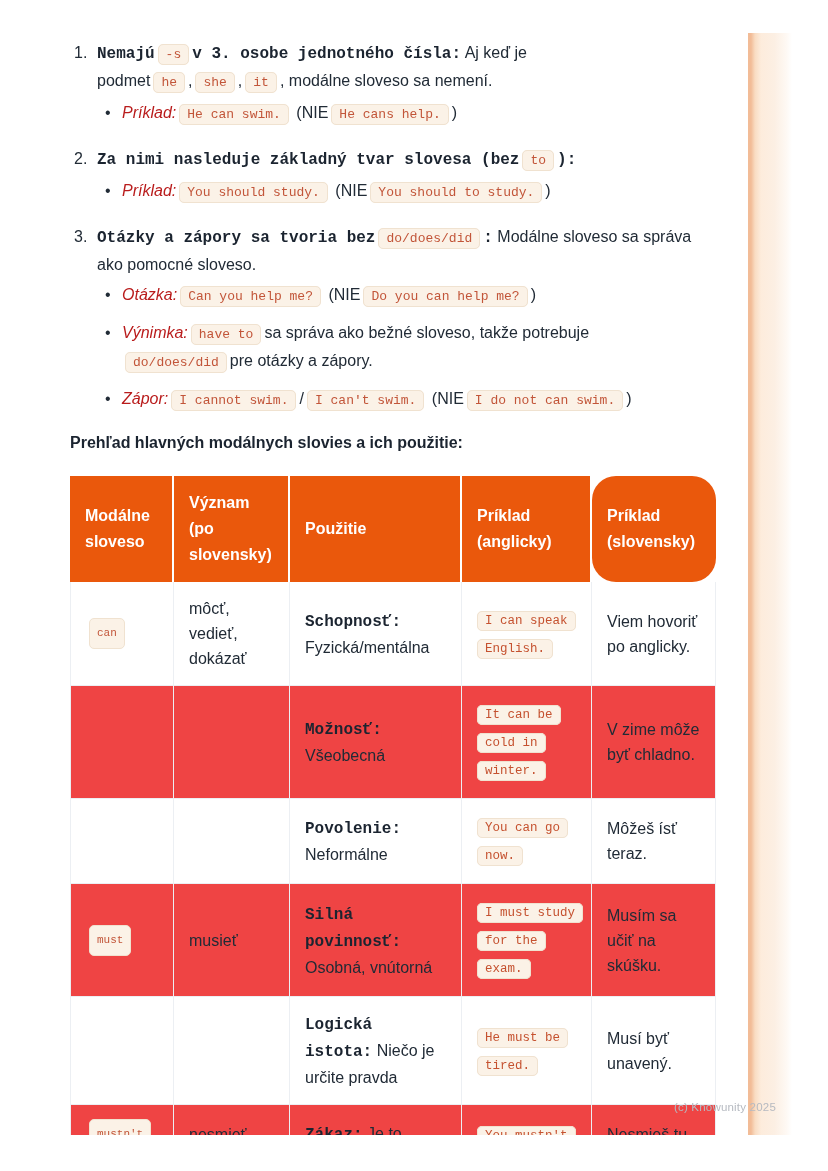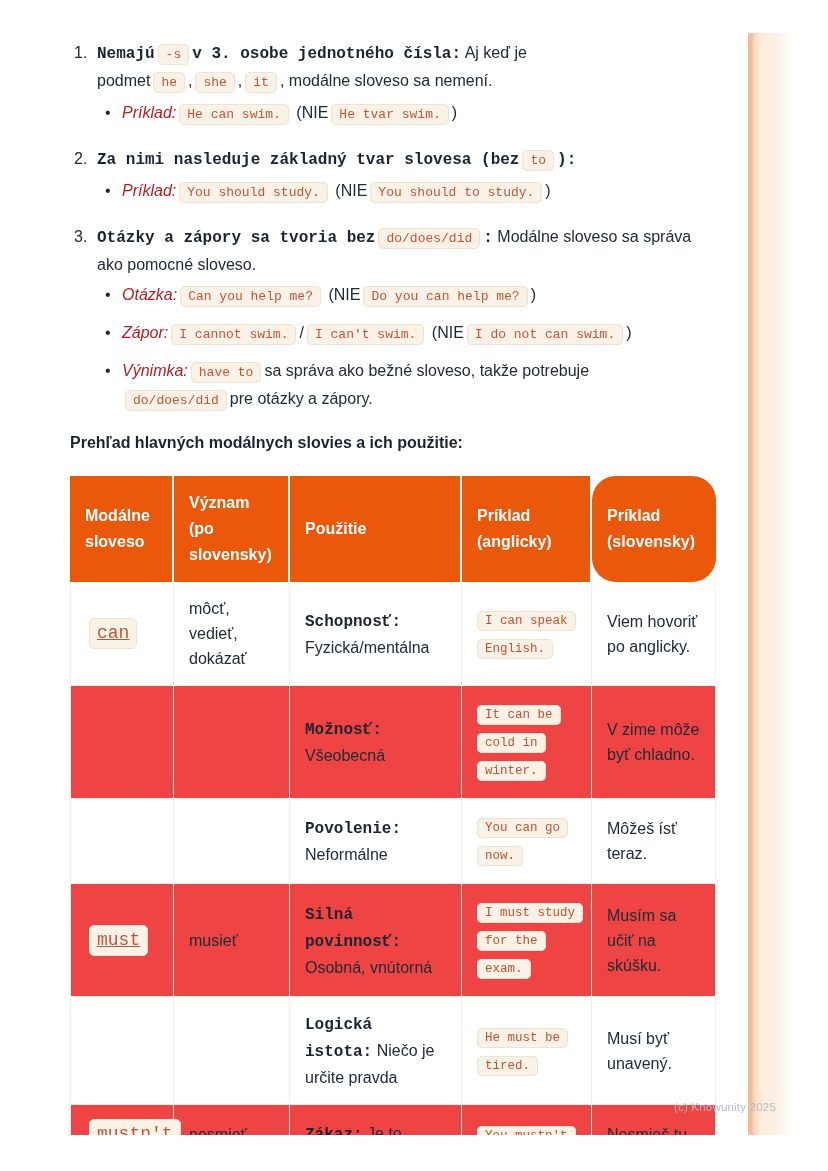--- a/index.html
+++ b/index.html
@@ -37,21 +37,21 @@
   table.modal-table th:last-child{border-right:none;border-radius:24px;}
   table.modal-table td{
     font-size:16px;line-height:25px;vertical-align:middle;padding:14px 15px;
     border-right:1px solid #eceff3;border-bottom:1px solid #eceff3;background:#ffffff;
   }
   table.modal-table td:first-child{border-left:1px solid #eceff3;}
   table.modal-table tr.alt td{background:#ef4444;}
   .cell-chip{
     font-size:12.5px;line-height:26px;margin:0;white-space:normal;color:#c5512f;
   }
-  .chip-sm{font-size:18px;white-space:nowrap;display:inline-block;text-decoration:underline;}
+  .chip-sm{font-size:11px;white-space:nowrap;display:inline-block;}
   
   .side-bar{
     position:absolute;left:748px;top:33px;width:44px;height:1102px;
     background:linear-gradient(to right,
       #f2bc97 0px,#f2bc97 3px,#f9dcc2 7px,#fdecdc 13px,#fcefe3 60%,
       rgba(253,238,224,0.35) 88%,rgba(253,238,224,0) 100%);
   }
   .watermark{
     position:absolute;top:1101px;right:52px;font-size:11.5px;color:#b6bac1;
     letter-spacing:0.2px;z-index:5;
@@ -69,21 +69,21 @@
 
     <ol class="rules">
 
       <li>
         <span class="num">1.</span>
         <span class="b">Nemajú</span><span class="chip">-s</span><span class="b">v 3. osobe jednotného čísla:</span>
         <span>Aj keď je podmet</span><span class="chip">he</span><span>,</span><span class="chip">she</span><span>,</span><span class="chip">it</span><span>, modálne sloveso sa nemení.</span>
         <ul class="ex">
           <li>
             <span class="it">Príklad:</span><span class="chip">He can swim.</span>
-            <span>(NIE</span><span class="chip">He tvar swim.</span><span>)</span>
+            <span>(NIE</span><span class="chip">He cans help.</span><span>)</span>
           </li>
         </ul>
       </li>
 
       <li>
         <span class="num">2.</span>
         <span class="b">Za nimi nasleduje základný tvar slovesa (bez</span><span class="chip">to</span><span class="b">):</span>
         <ul class="ex">
           <li>
             <span class="it">Príklad:</span><span class="chip">You should study.</span>
@@ -95,26 +95,26 @@
       <li>
         <span class="num">3.</span>
         <span class="b">Otázky a zápory sa tvoria bez</span><span class="chip">do/does/did</span><span class="b">:</span>
         <span>Modálne sloveso sa správa ako pomocné sloveso.</span>
         <ul class="ex">
           <li>
             <span class="it">Otázka:</span><span class="chip">Can you help me?</span>
             <span>(NIE</span><span class="chip">Do you can help me?</span><span>)</span>
           </li>
           <li>
+            <span class="it">Výnimka:</span><span class="chip">have to</span><span>sa správa ako bežné sloveso, takže potrebuje</span>
+            <span class="chip">do/does/did</span><span>pre otázky a zápory.</span>
+          </li>
+          <li>
             <span class="it">Zápor:</span><span class="chip">I cannot swim.</span><span>/</span><span class="chip">I can't swim.</span>
             <span>(NIE</span><span class="chip">I do not can swim.</span><span>)</span>
-          </li>
-          <li>
-            <span class="it">Výnimka:</span><span class="chip">have to</span><span>sa správa ako bežné sloveso, takže potrebuje</span>
-            <span class="chip">do/does/did</span><span>pre otázky a zápory.</span>
           </li>
         </ul>
       </li>
 
     </ol>
 
     <p class="section-heading">Prehľad hlavných modálnych slovies a ich použitie:</p>
 
     <table class="modal-table">
       <colgroup>

